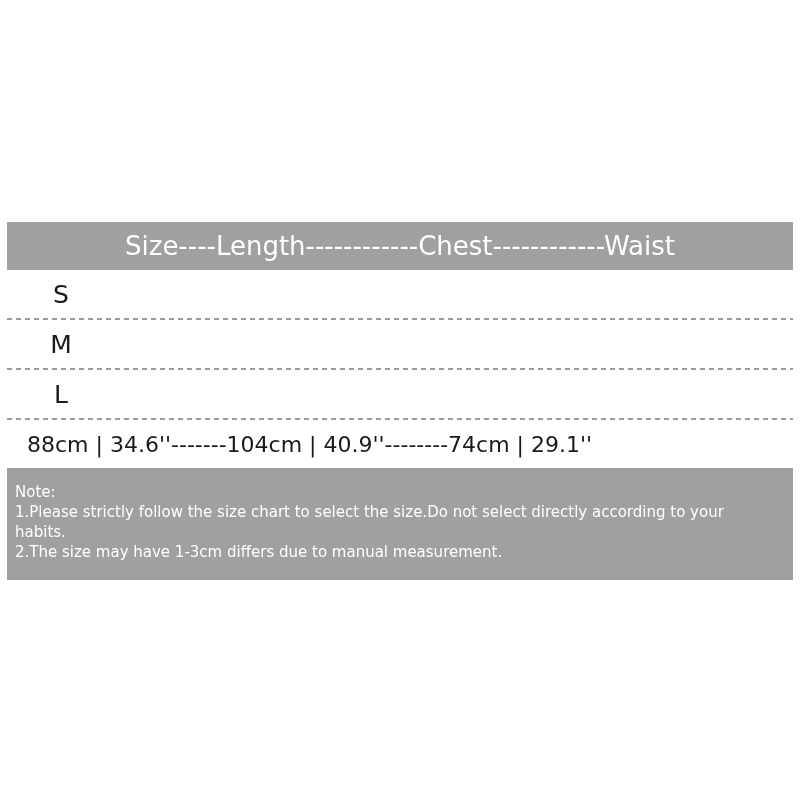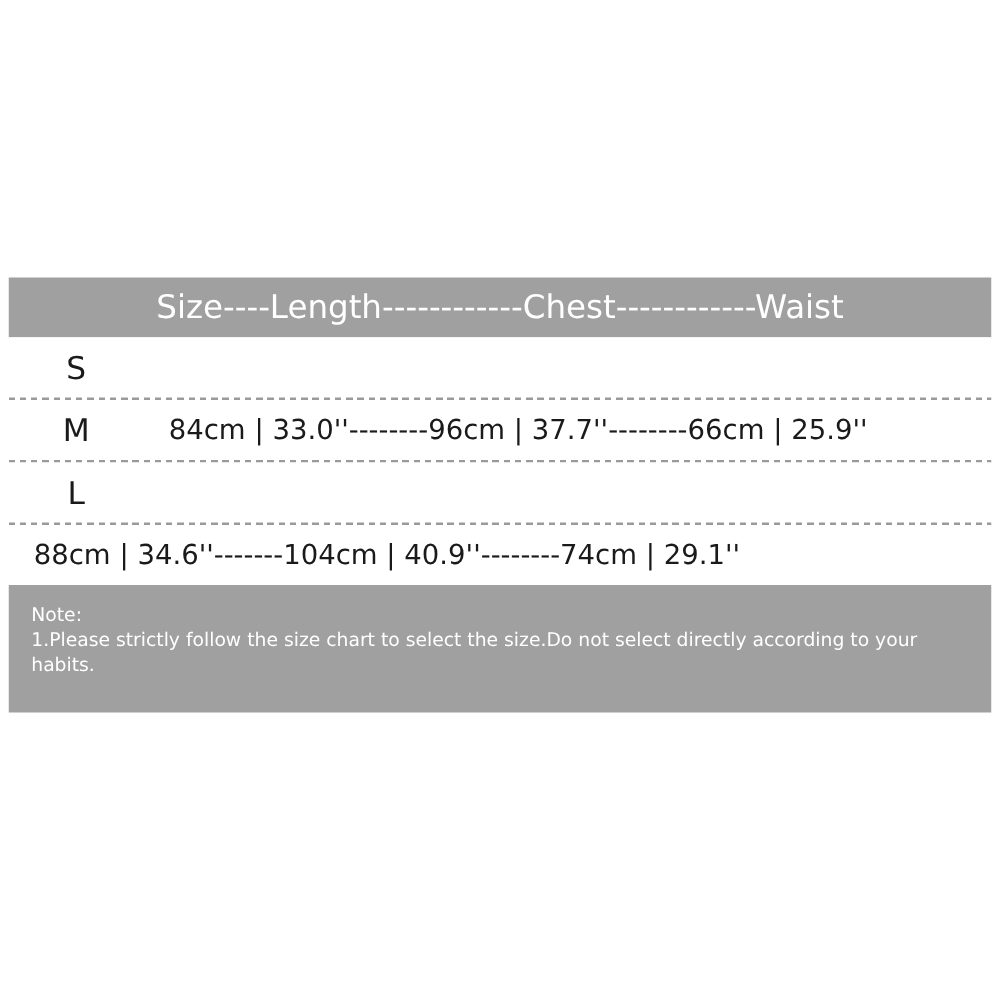--- a/index.html
+++ b/index.html
@@ -83,21 +83,21 @@
       #9a9a9a 0px,
       #9a9a9a 5px,
       #ffffff 5px,
       #ffffff 9px
     );
   }
 
   
   .note-block {
     background: #a0a0a0;
-    padding: 14px 18px 18px 18px;
+    padding: 14px 18px 18px 8px;
     min-height: 70px;
   }
   .note-line {
     color: #ffffff;
     font-size: 15px;
     line-height: 20px;
     font-weight: 400;
     white-space: pre-wrap;
     font-family: "DejaVu Sans", sans-serif;
   }
@@ -116,37 +116,37 @@
     <div class="rows-area">
 
       <div class="data-row">
         <div class="size-cell">S</div>
       </div>
 
       <div class="row-sep"></div>
 
       <div class="data-row">
         <div class="size-cell">M</div>
-        <div class="meas-cell">84cm | 33.0''--------96cm | 37.7''--------66cm | 25.9''</div>
       </div>
 
       <div class="row-sep"></div>
 
       <div class="data-row">
         <div class="size-cell">L</div>
       </div>
 
       <div class="row-sep"></div>
 
       <div class="data-row">
         <div class="meas-cell">88cm | 34.6''-------104cm | 40.9''--------74cm | 29.1''</div>
       </div>
 
     </div>
 
     <div class="note-block">
       <div class="note-line">Note:</div>
       <div class="note-line">1.Please strictly follow the size chart to select the size.Do not select directly according to your habits.</div>
+      <div class="note-line">2.The size may have 1-3cm differs due to manual measurement.</div>
     </div>
 
   </div>
 
 </div>
 
 </body></html>

